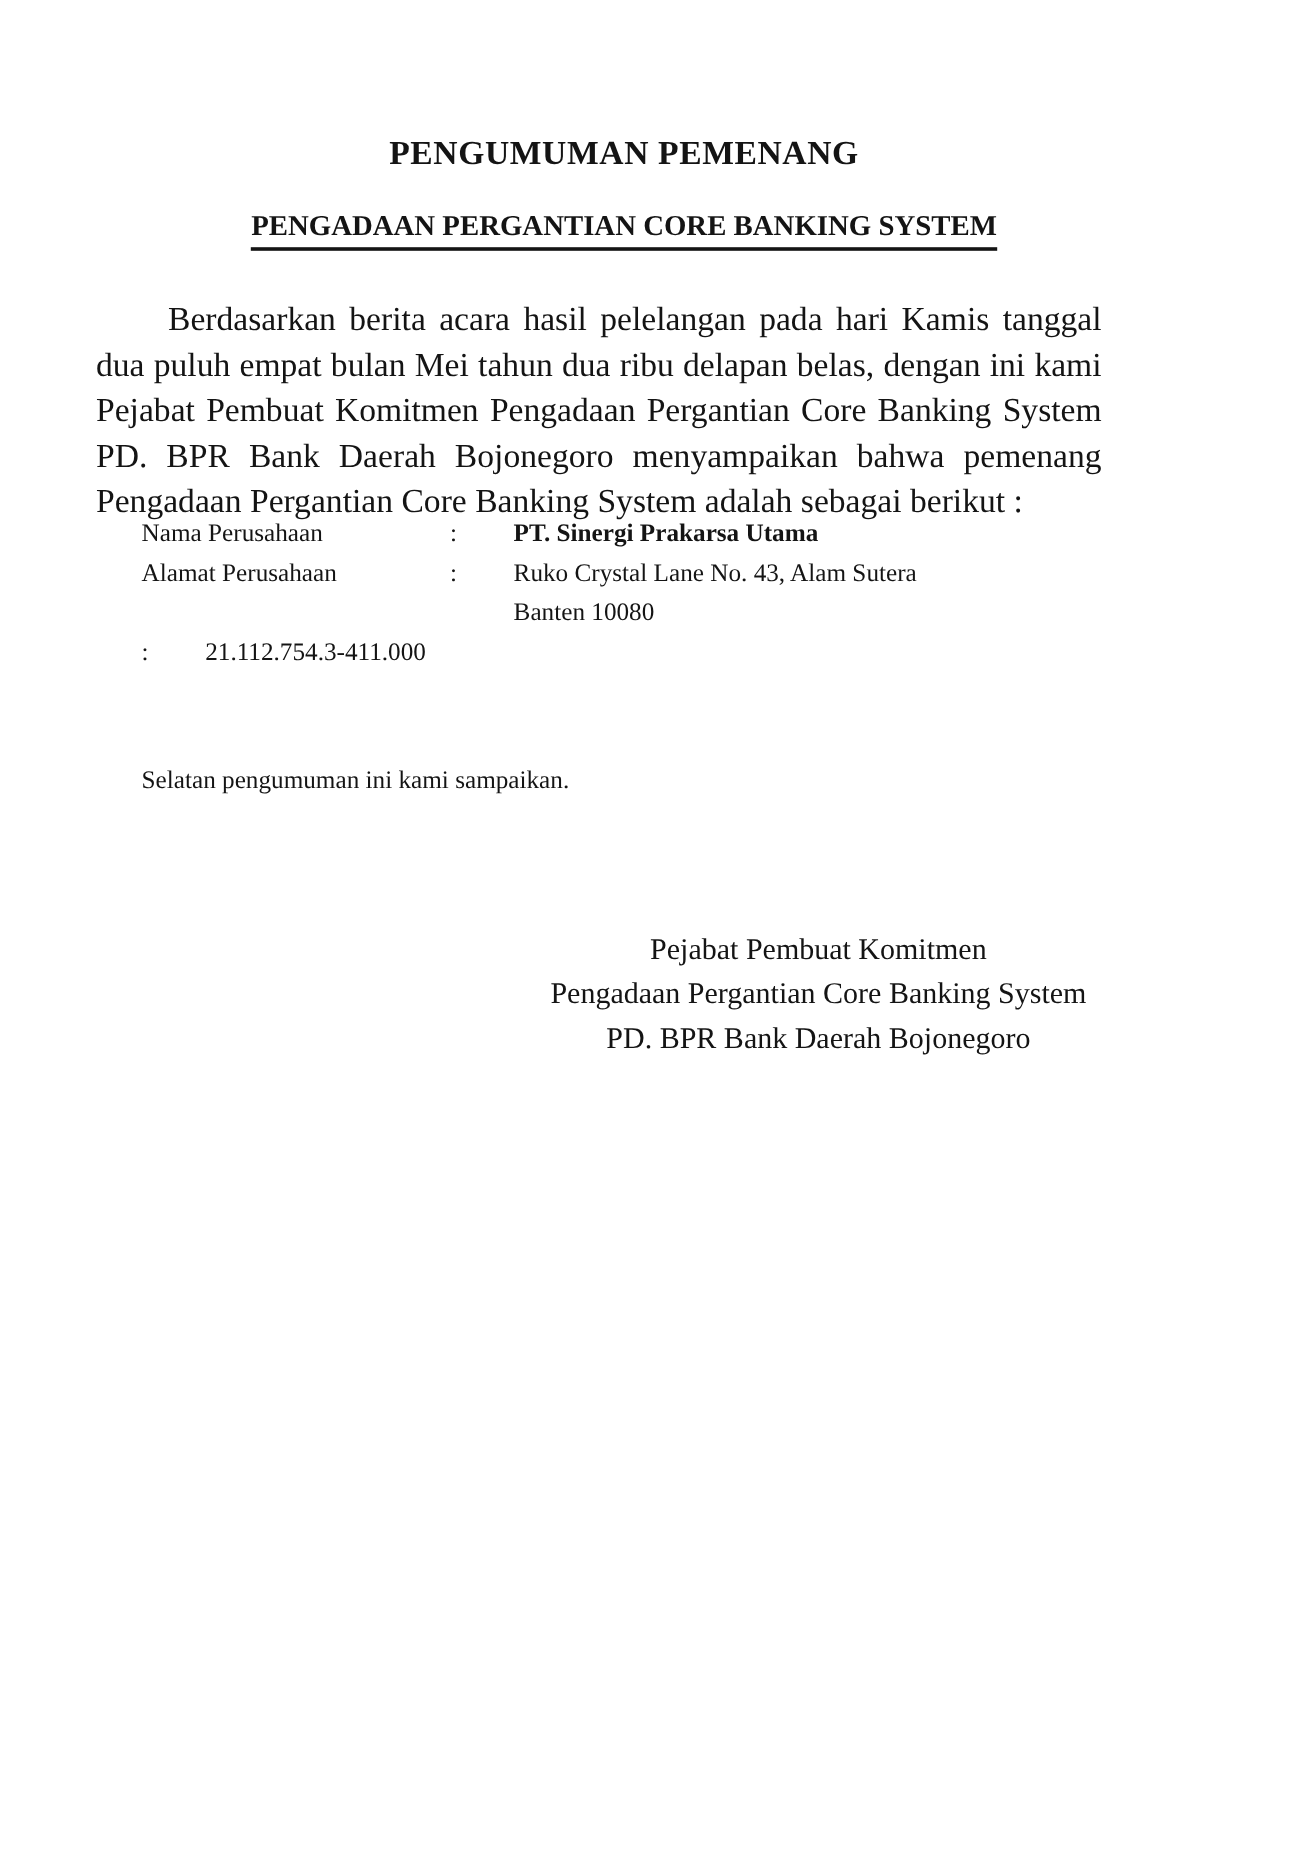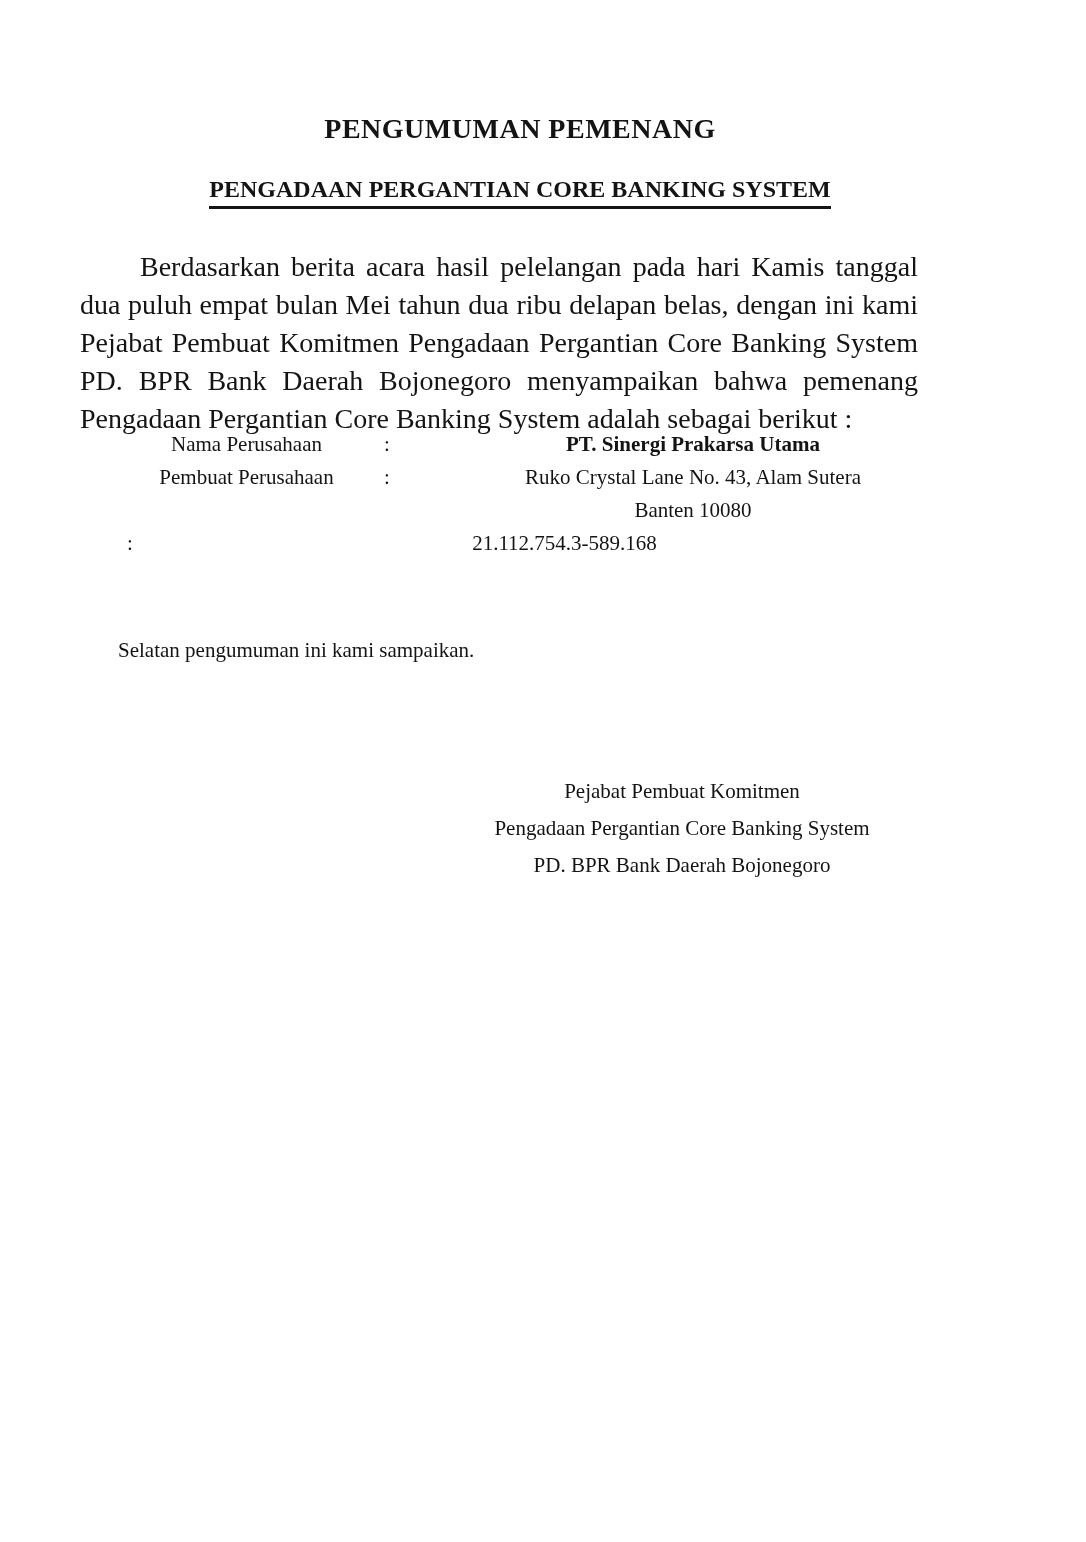--- a/index.html
+++ b/index.html
@@ -49,39 +49,39 @@
     text-indent: 60px;
   }
   .details {
     position: absolute;
     top: 428px;
     left: 118px;
     width: 840px;
     font-size: 21px;
     line-height: 33px;
   }
-  .detail-row { display: flex; align-items: flex-start; text-align: center; }
+  .detail-row { display: flex; align-items: flex-start; }
   .detail-label { width: 257px; flex: 0 0 257px; }
   .detail-colon { width: 24px; flex: 0 0 24px; }
   .detail-value { flex: 1 1 auto; margin-left: 29px; }
   .detail-value.bold { font-weight: bold; }
   .closing {
     position: absolute;
     top: 634px;
     left: 118px;
     font-size: 21px;
     line-height: 33px;
   }
   .signature {
     position: absolute;
     top: 773px;
     left: 402px;
     width: 560px;
     text-align: center;
-    font-size: 21px;
+    font-size: 25px;
     line-height: 37px;
   }
 </style>
 </head>
 <body>
 
 <div class="page">
 
   <div class="title-block">
     <div class="doc-title">PENGUMUMAN PEMENANG</div>
@@ -94,31 +94,31 @@
 
   <div class="details">
 
     <div class="detail-row">
       <div class="detail-label">Nama Perusahaan</div>
       <div class="detail-colon">:</div>
       <div class="detail-value bold">PT. Sinergi Prakarsa Utama</div>
     </div>
 
     <div class="detail-row">
-      <div class="detail-label">Pembuat Perusahaan</div>
+      <div class="detail-label">Alamat Perusahaan</div>
       <div class="detail-colon">:</div>
       <div class="detail-value">
         <div>Ruko Crystal Lane No. 43, Alam Sutera</div>
         <div>Banten 10080</div>
       </div>
     </div>
 
     <div class="detail-row">
       <div class="detail-colon">:</div>
-      <div class="detail-value">21.112.754.3-589.168</div>
+      <div class="detail-value">21.112.754.3-411.000</div>
     </div>
 
   </div>
 
   <div class="closing">Selatan pengumuman ini kami sampaikan.</div>
 
   <div class="signature">
     <div>Pejabat Pembuat Komitmen</div>
     <div>Pengadaan Pergantian Core Banking System</div>
     <div>PD. BPR Bank Daerah Bojonegoro</div>

